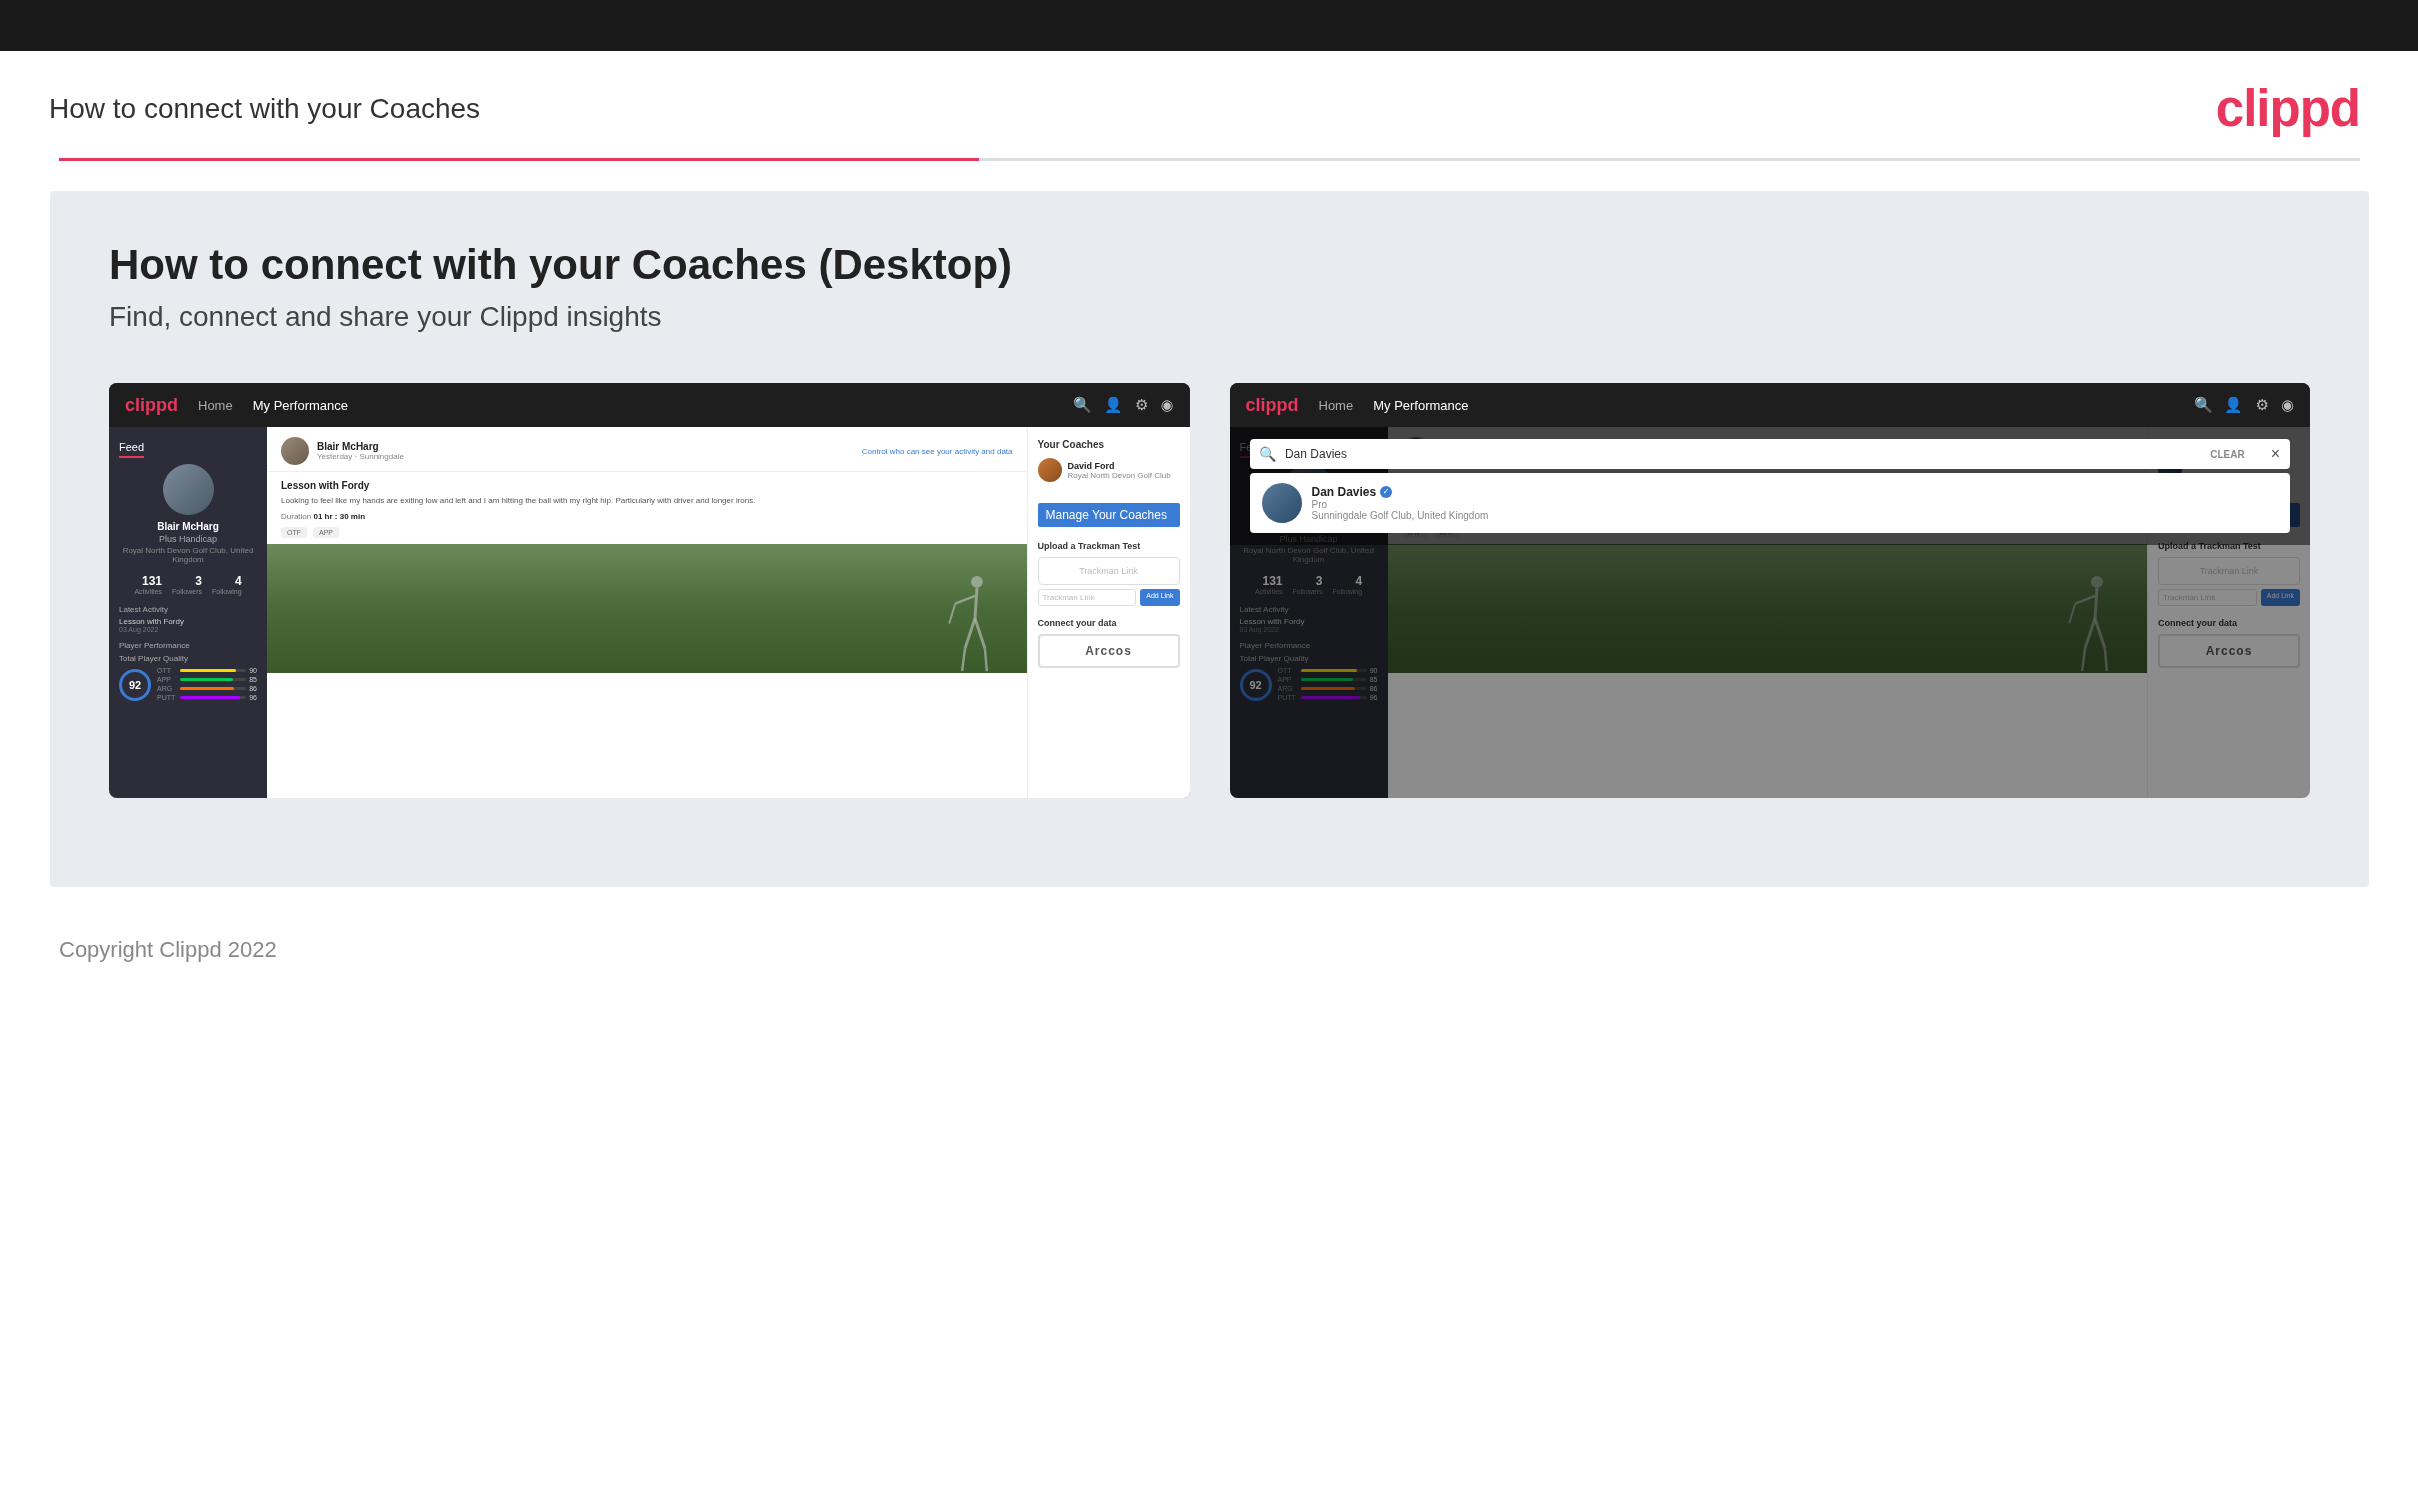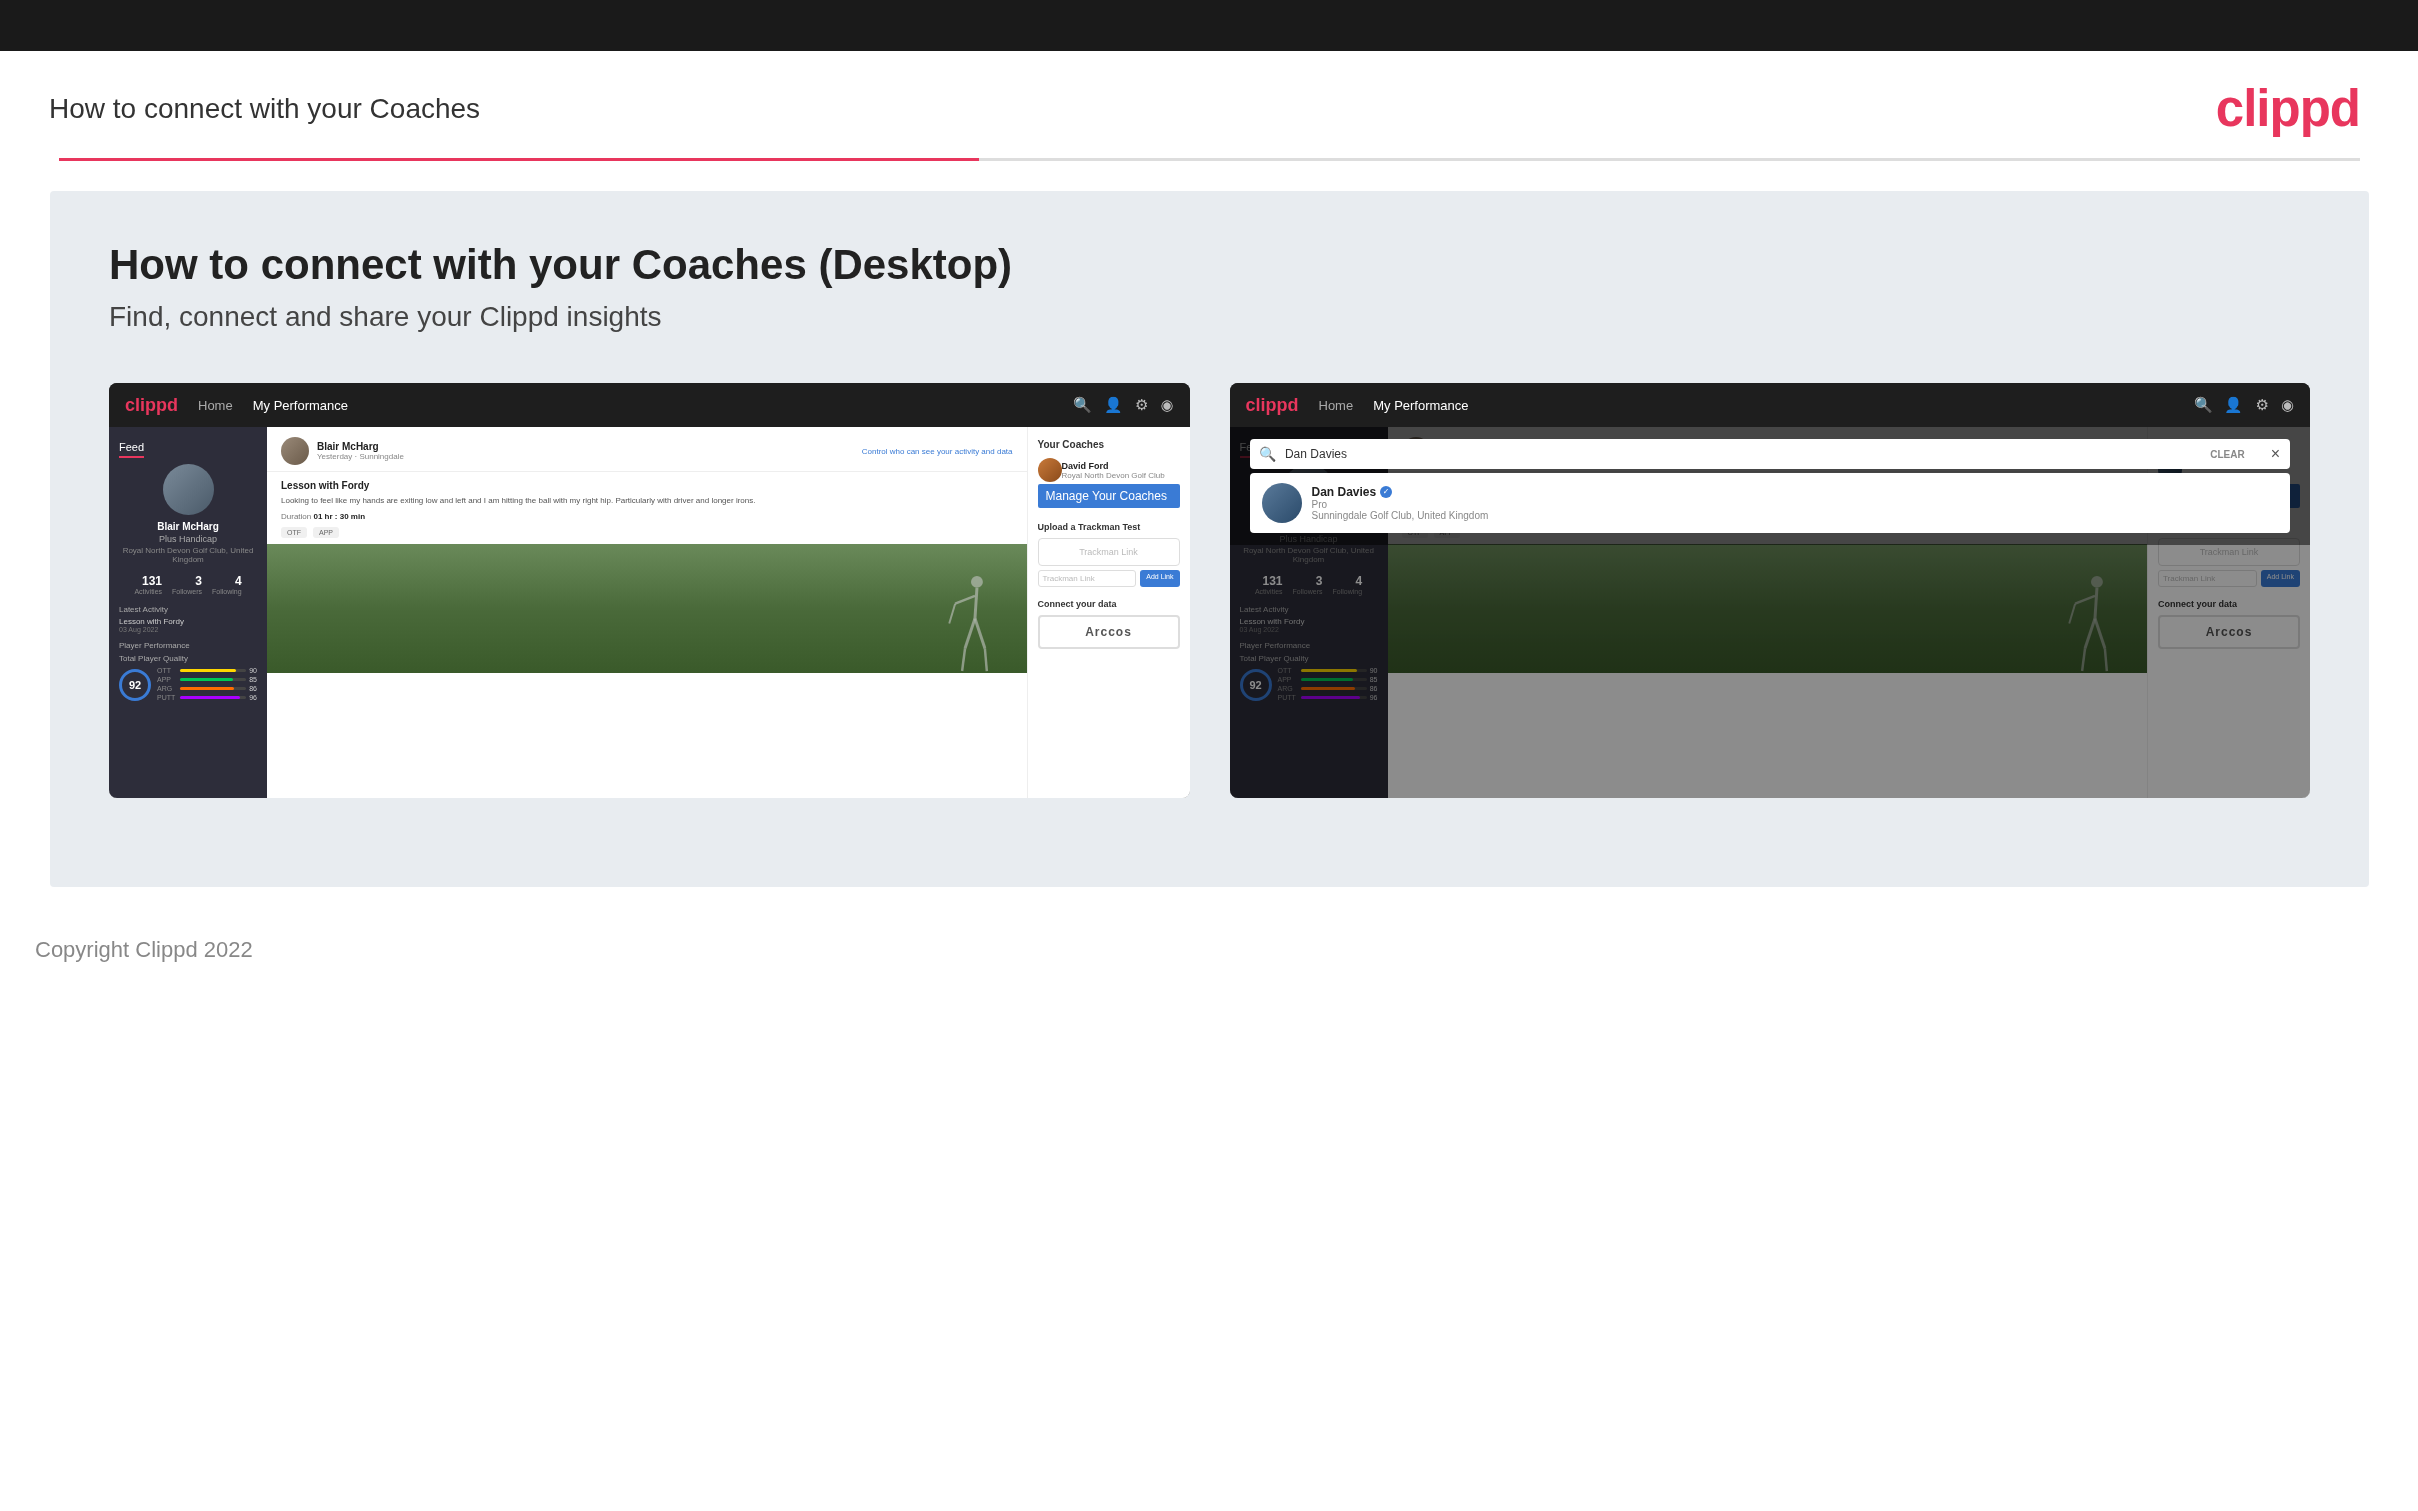--- a/index.html
+++ b/index.html
@@ -327,22 +327,22 @@
     .coaches-panel {
       width: 163px;
       background: #fff;
       border-left: 1px solid #eee;
       padding: 12px 10px;
     }
     .coaches-title { font-size: 10px; font-weight: 700; color: #333; margin-bottom: 8px; }
     .coach-item {
       display: flex;
       align-items: center;
-      gap: 0;
-      margin-bottom: 2px;
+      gap: 6px;
+      margin-bottom: 21px;
     }
     .coach-avatar {
       width: 24px;
       height: 24px;
       border-radius: 50%;
       background: linear-gradient(135deg, #c97a3a, #8a4a1a);
       flex-shrink: 0;
     }
     .coach-name { font-size: 9px; font-weight: 600; color: #222; }
     .coach-club { font-size: 8px; color: #888; }
@@ -456,21 +456,21 @@
     
     .step-label {
       font-size: 28px;
       color: #333;
       line-height: 1.4;
       padding: 0 4px;
     }
 
     
     .footer {
-      padding: 20px 35px;
+      padding: 20px 59px;
       color: #888;
       font-size: 22px;
     }
 
     
     .dim-overlay {
       position: absolute;
       top: 44px;
       left: 0;
       right: 0;

